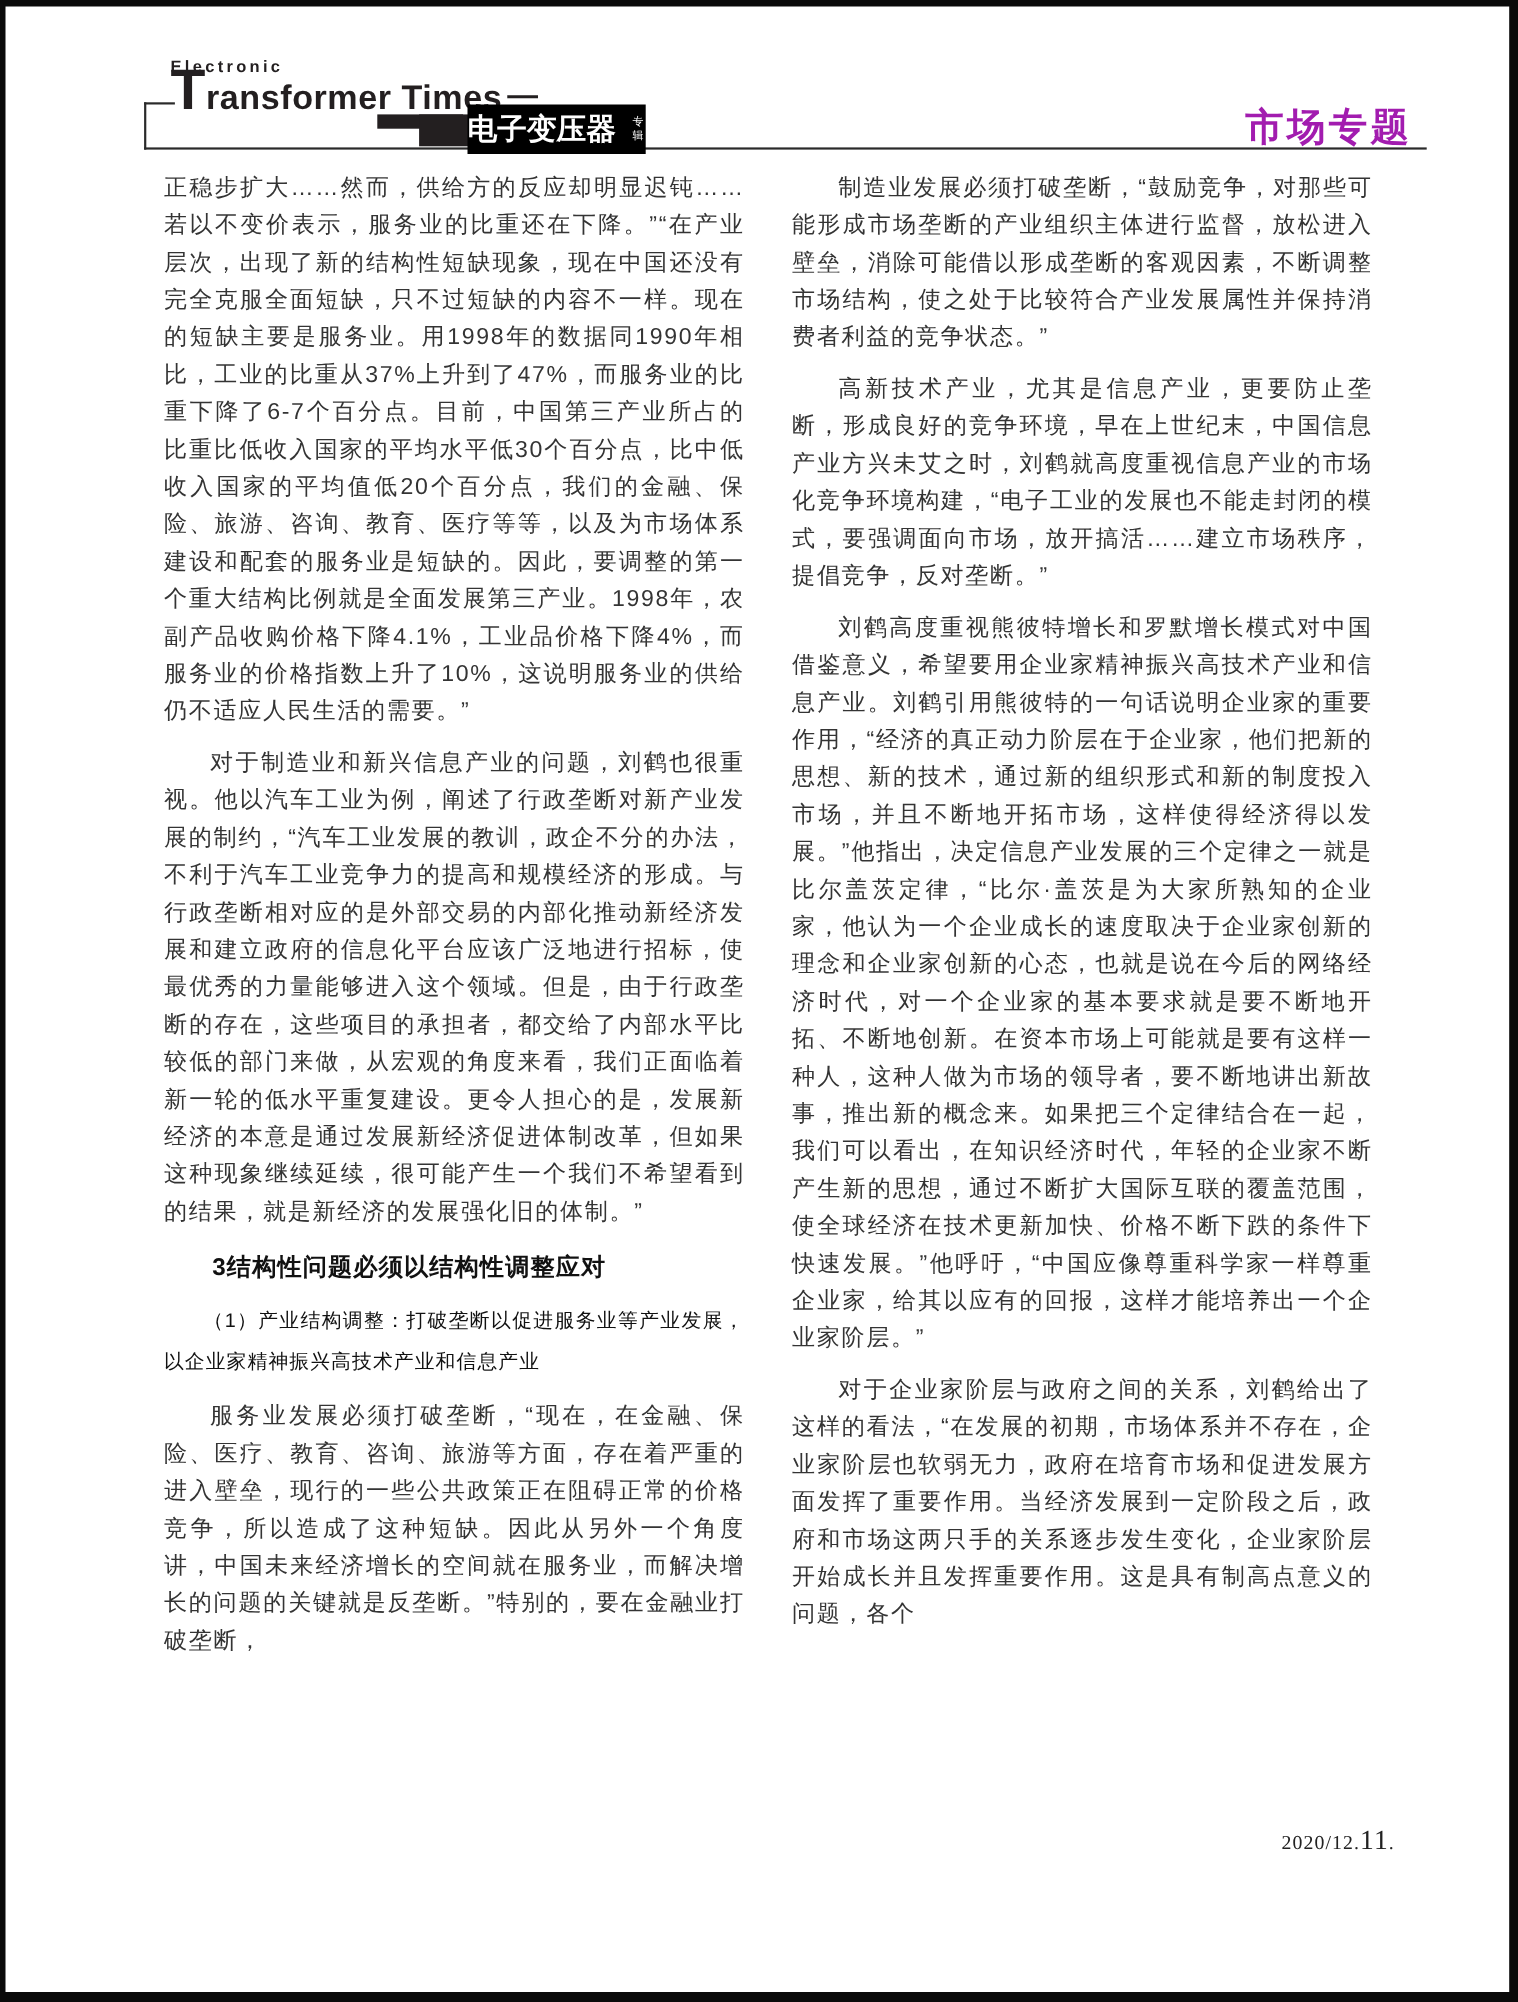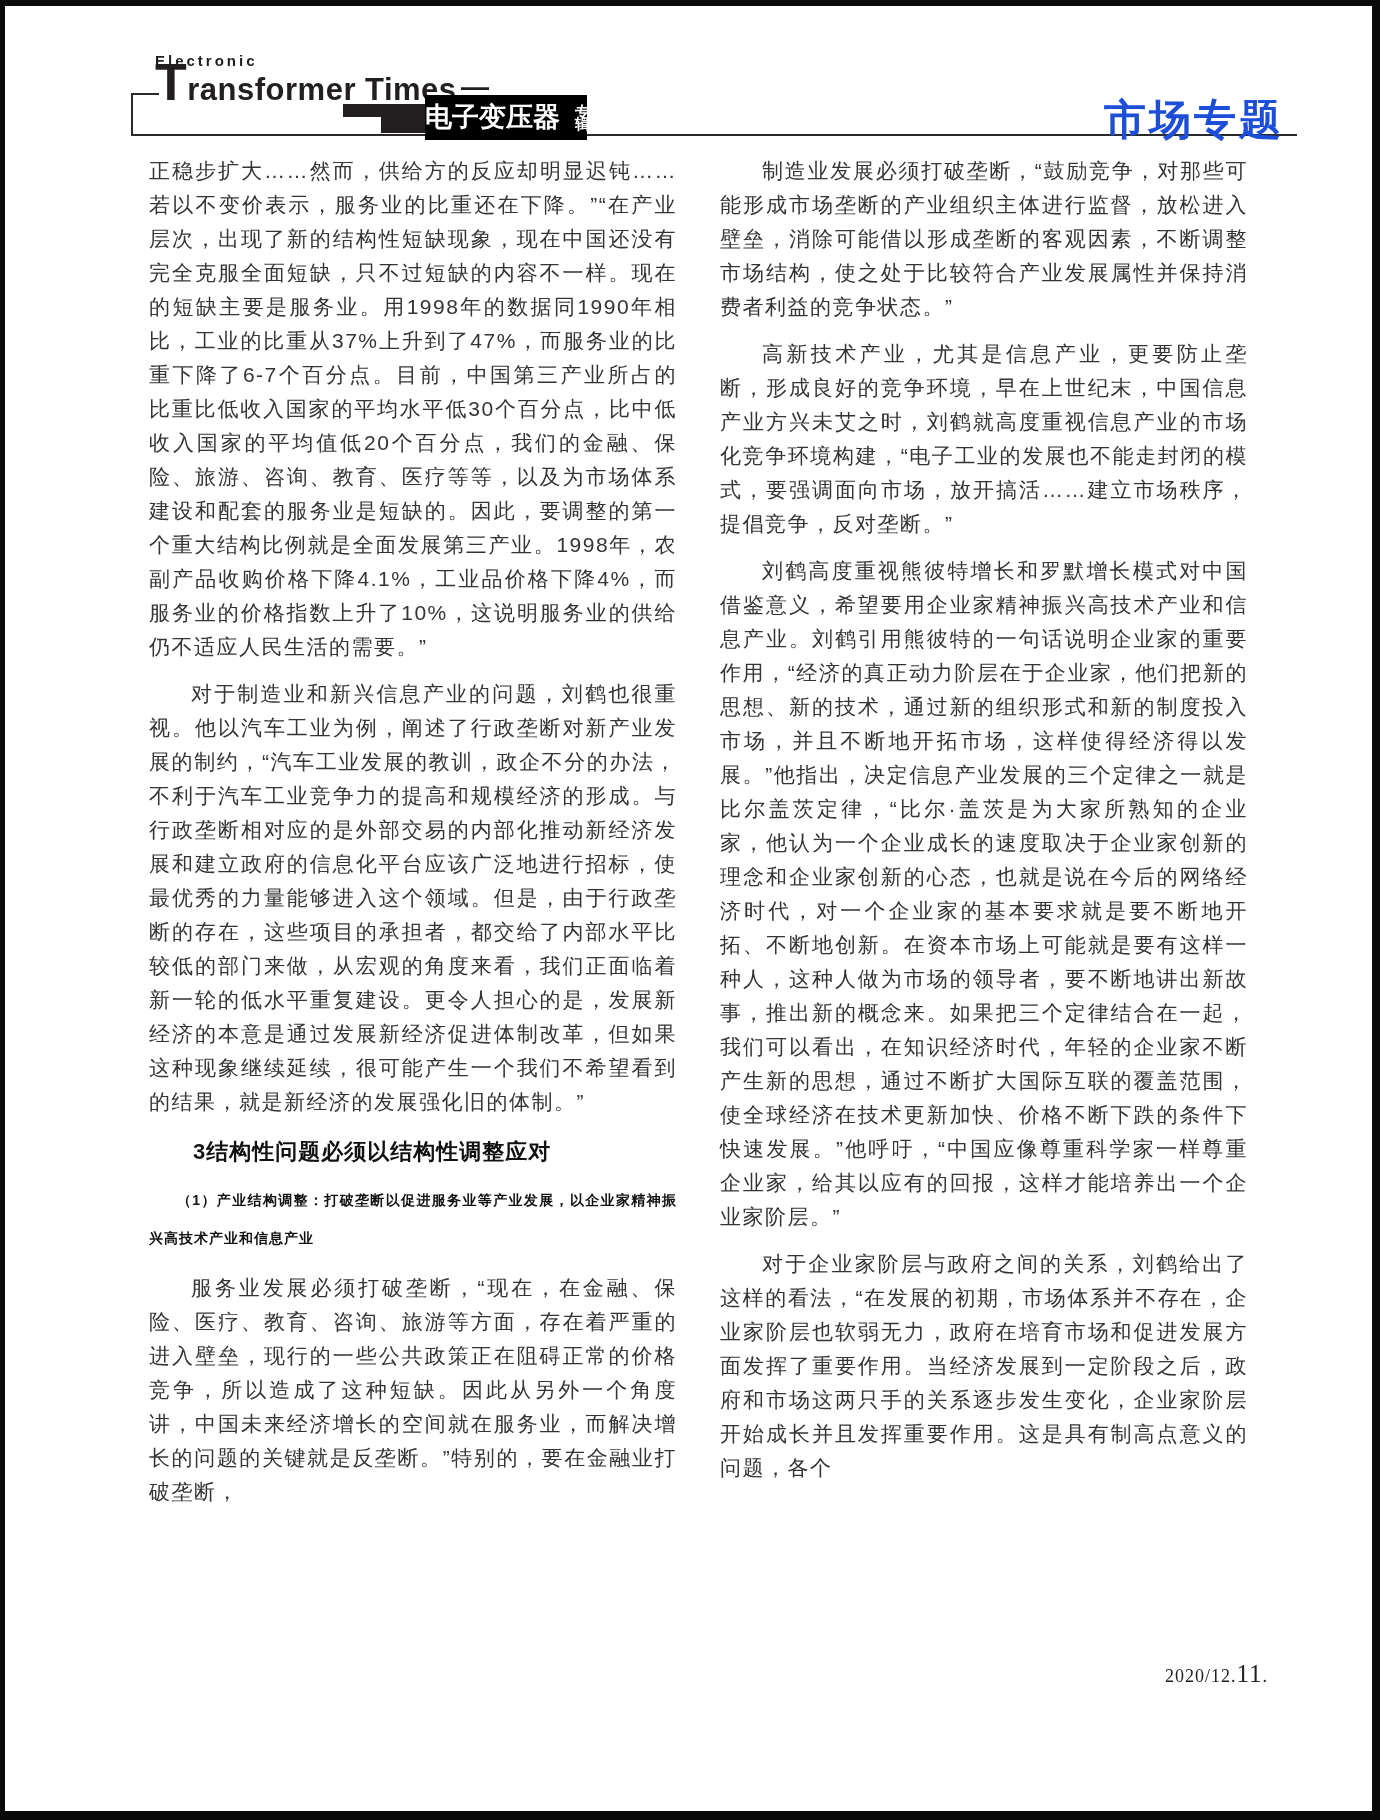--- a/index.html
+++ b/index.html
@@ -35,47 +35,47 @@
 
   .banner-step { position: absolute; background: #231f20; }
   .step1 { left: 338px; top: 98px;  width: 78px; height: 13px; }
   .step2 { left: 376px; top: 98px;  width: 46px; height: 29px; }
   .banner {
     position: absolute; left: 420px; top: 89px; width: 162px; height: 45px;
     background: #000000; display: flex; align-items: center; justify-content: center;
   }
   .banner-text { color: #ffffff; font-size: 27px; font-weight: bold; line-height: 1; letter-spacing: 0; }
   .banner-sub  {
-    color: #ffffff; font-size: 15px; line-height: 12px; width: 12px;
-    display: inline-block; word-break: break-all; margin-left: 15px; font-weight: bold;
+    color: #ffffff; font-size: 10px; line-height: 12px; width: 12px;
+    display: inline-block; word-break: break-all; margin-left: 15px; font-weight: normal;
   }
 
   .section-title {
     position: absolute; right: 88px; top: 86px;
-    font-size: 42px; font-weight: 900; letter-spacing: 3px; color: #1d4ed8;
+    font-size: 35px; font-weight: 900; letter-spacing: 3px; color: #a21caf;
   }
 
   
   .col {
     position: absolute; top: 148px; width: 528px;
     font-size: 21px; line-height: 34px; letter-spacing: 1.5px;
     text-align: justify; color: #343434;
   }
   .col-left  { left: 144px; }
   .col-right { left: 715px; }
 
   .body-p { margin: 0 0 13px 0; text-indent: 2em; }
   .no-indent { text-indent: 0; }
 
   .h-num {
     font-size: 22px; font-weight: bold; color: #111111;
     margin: 16px 0 12px 0; text-indent: 2em; letter-spacing: 1px; line-height: 34px;
   }
   .h-sub {
-    font-size: 14px; font-weight: bold; color: #111111;
+    font-size: 18px; font-weight: normal; color: #111111;
     margin: 6px 0 14px 0; text-indent: 2em; letter-spacing: 1px; line-height: 38px;
   }
 
   
   .page-footer {
     position: absolute; right: 104px; top: 1654px;
     font-family: "Liberation Serif", serif; color: #222222; white-space: nowrap;
   }
   .footer-issue { font-size: 18px; letter-spacing: 1px; }
   .footer-page  { font-size: 25px; letter-spacing: 1px; }

